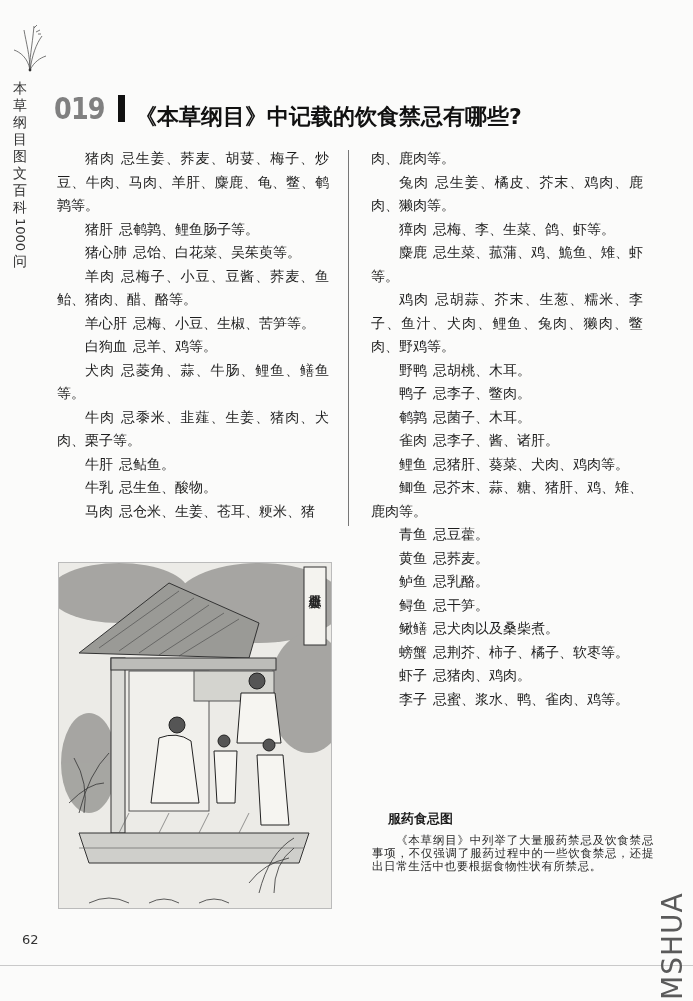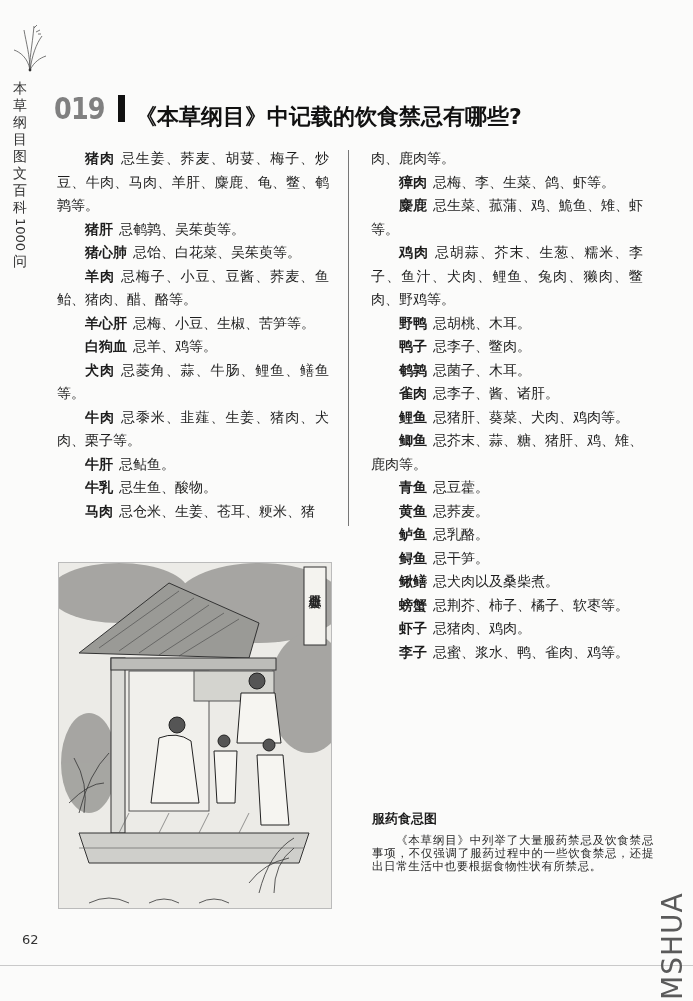--- a/index.html
+++ b/index.html
@@ -26,29 +26,29 @@
   .q-title {
     font-family: "DejaVu Sans", sans-serif; font-weight: bold; font-size: 22px; color: #111;
     letter-spacing: 0px;
     margin-top: 18px;
   }
   .col { position: absolute; font-size: 14px; line-height: 23.5px; }
   .col-left { left: 57px; top: 147px; width: 272px; }
   .col-right { left: 371px; top: 147px; width: 272px; }
   .para { text-indent: 28px; margin: 0; text-align: justify; }
   .para.cont { text-indent: 0; }
-  .term { font-family: "DejaVu Sans", sans-serif; font-weight: bold; margin-right: 6px; }
+  .term { font-family: "DejaVu Sans", sans-serif; font-weight: normal; margin-right: 6px; }
   .divider { position: absolute; left: 348px; top: 150px; width: 1px; height: 376px; background: #777; }
   .illustration {
     position: absolute; left: 58px; top: 562px; width: 272px; height: 345px;
     background: #e9e9e6; border: 1px solid #bbb;
   }
   .illustration svg { width: 100%; height: 100%; display: block; }
   .caption { position: absolute; left: 372px; top: 810px; width: 282px; }
-  .cap-title { font-family: "DejaVu Sans", sans-serif; font-weight: bold; font-size: 13px; margin-bottom: 6px; }
+  .cap-title { font-family: "DejaVu Sans", sans-serif; font-weight: bold; font-size: 13px; margin-bottom: 6px; margin-left: 16px; }
   .cap-source { font-size: 11.5px; color: #333; margin-bottom: 6px; font-style: italic; }
   .cap-body { font-size: 11.5px; line-height: 13px; text-indent: 24px; color: #2a2a2a; text-align: justify; letter-spacing: 0.6px; }
   .page-number { position: absolute; left: 22px; top: 932px; font-family: "DejaVu Sans", sans-serif; font-size: 13px; color: #333; }
   .footer-line { position: absolute; left: 0; top: 965px; width: 693px; height: 1px; background: #c9c9c9; }
   .watermark {
     position: absolute; left: 658px; top: 880px; width: 30px; height: 120px;
     writing-mode: vertical-rl; transform: rotate(180deg);
     font-family: "DejaVu Sans", sans-serif; font-size: 28px; color: #5a5a5a; letter-spacing: 1px;
     line-height: 30px;
   }
@@ -82,36 +82,37 @@
 </div>
 
 <div class="header">
   <span class="q-num">019</span>
   <span class="q-bar"></span>
   <span class="q-title">《本草纲目》中记载的饮食禁忌有哪些?</span>
 </div>
 
 <div class="col col-left">
   <p class="para"><span class="term">猪肉</span><span>忌生姜、荞麦、胡荽、梅子、炒豆、牛肉、马肉、羊肝、麋鹿、龟、鳖、鹌鹑等。</span></p>
-  <p class="para"><span class="term">猪肝</span><span>忌鹌鹑、吴茱萸等。</span></p>
+  <p class="para"><span class="term">猪肝</span><span>忌鹌鹑、鲤鱼肠子等。</span></p>
   <p class="para"><span class="term">猪心肺</span><span>忌饴、白花菜、吴茱萸等。</span></p>
   <p class="para"><span class="term">羊肉</span><span>忌梅子、小豆、豆酱、荞麦、鱼鲐、猪肉、醋、酪等。</span></p>
   <p class="para"><span class="term">羊心肝</span><span>忌梅、小豆、生椒、苦笋等。</span></p>
   <p class="para"><span class="term">白狗血</span><span>忌羊、鸡等。</span></p>
   <p class="para"><span class="term">犬肉</span><span>忌菱角、蒜、牛肠、鲤鱼、鳝鱼等。</span></p>
   <p class="para"><span class="term">牛肉</span><span>忌黍米、韭薤、生姜、猪肉、犬肉、栗子等。</span></p>
   <p class="para"><span class="term">牛肝</span><span>忌鲇鱼。</span></p>
   <p class="para"><span class="term">牛乳</span><span>忌生鱼、酸物。</span></p>
   <p class="para"><span class="term">马肉</span><span>忌仓米、生姜、苍耳、粳米、猪</span></p>
 </div>
 
 <div class="divider"></div>
 
 <div class="col col-right">
   <p class="para cont">肉、鹿肉等。</p>
+  <p class="para"><span class="term">兔肉</span><span>忌生姜、橘皮、芥末、鸡肉、鹿肉、獭肉等。</span></p>
   <p class="para"><span class="term">獐肉</span><span>忌梅、李、生菜、鸽、虾等。</span></p>
   <p class="para"><span class="term">麋鹿</span><span>忌生菜、菰蒲、鸡、鮠鱼、雉、虾等。</span></p>
   <p class="para"><span class="term">鸡肉</span><span>忌胡蒜、芥末、生葱、糯米、李子、鱼汁、犬肉、鲤鱼、兔肉、獭肉、鳖肉、野鸡等。</span></p>
   <p class="para"><span class="term">野鸭</span><span>忌胡桃、木耳。</span></p>
   <p class="para"><span class="term">鸭子</span><span>忌李子、鳖肉。</span></p>
   <p class="para"><span class="term">鹌鹑</span><span>忌菌子、木耳。</span></p>
   <p class="para"><span class="term">雀肉</span><span>忌李子、酱、诸肝。</span></p>
   <p class="para"><span class="term">鲤鱼</span><span>忌猪肝、葵菜、犬肉、鸡肉等。</span></p>
   <p class="para"><span class="term">鲫鱼</span><span>忌芥末、蒜、糖、猪肝、鸡、雉、鹿肉等。</span></p>
   <p class="para"><span class="term">青鱼</span><span>忌豆藿。</span></p>

